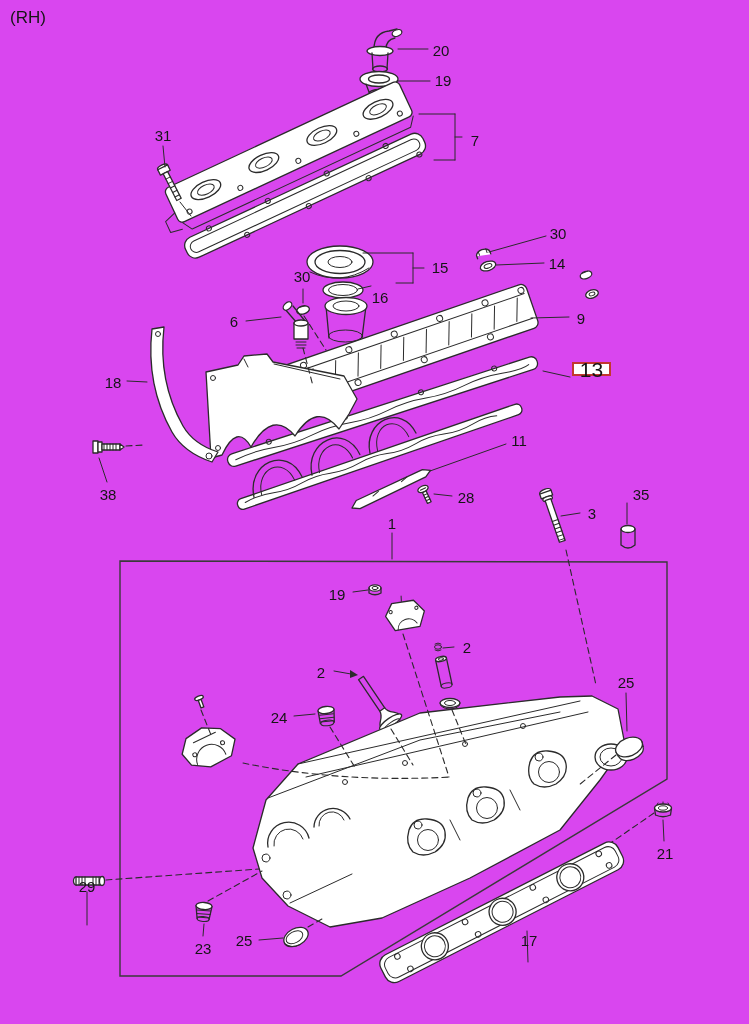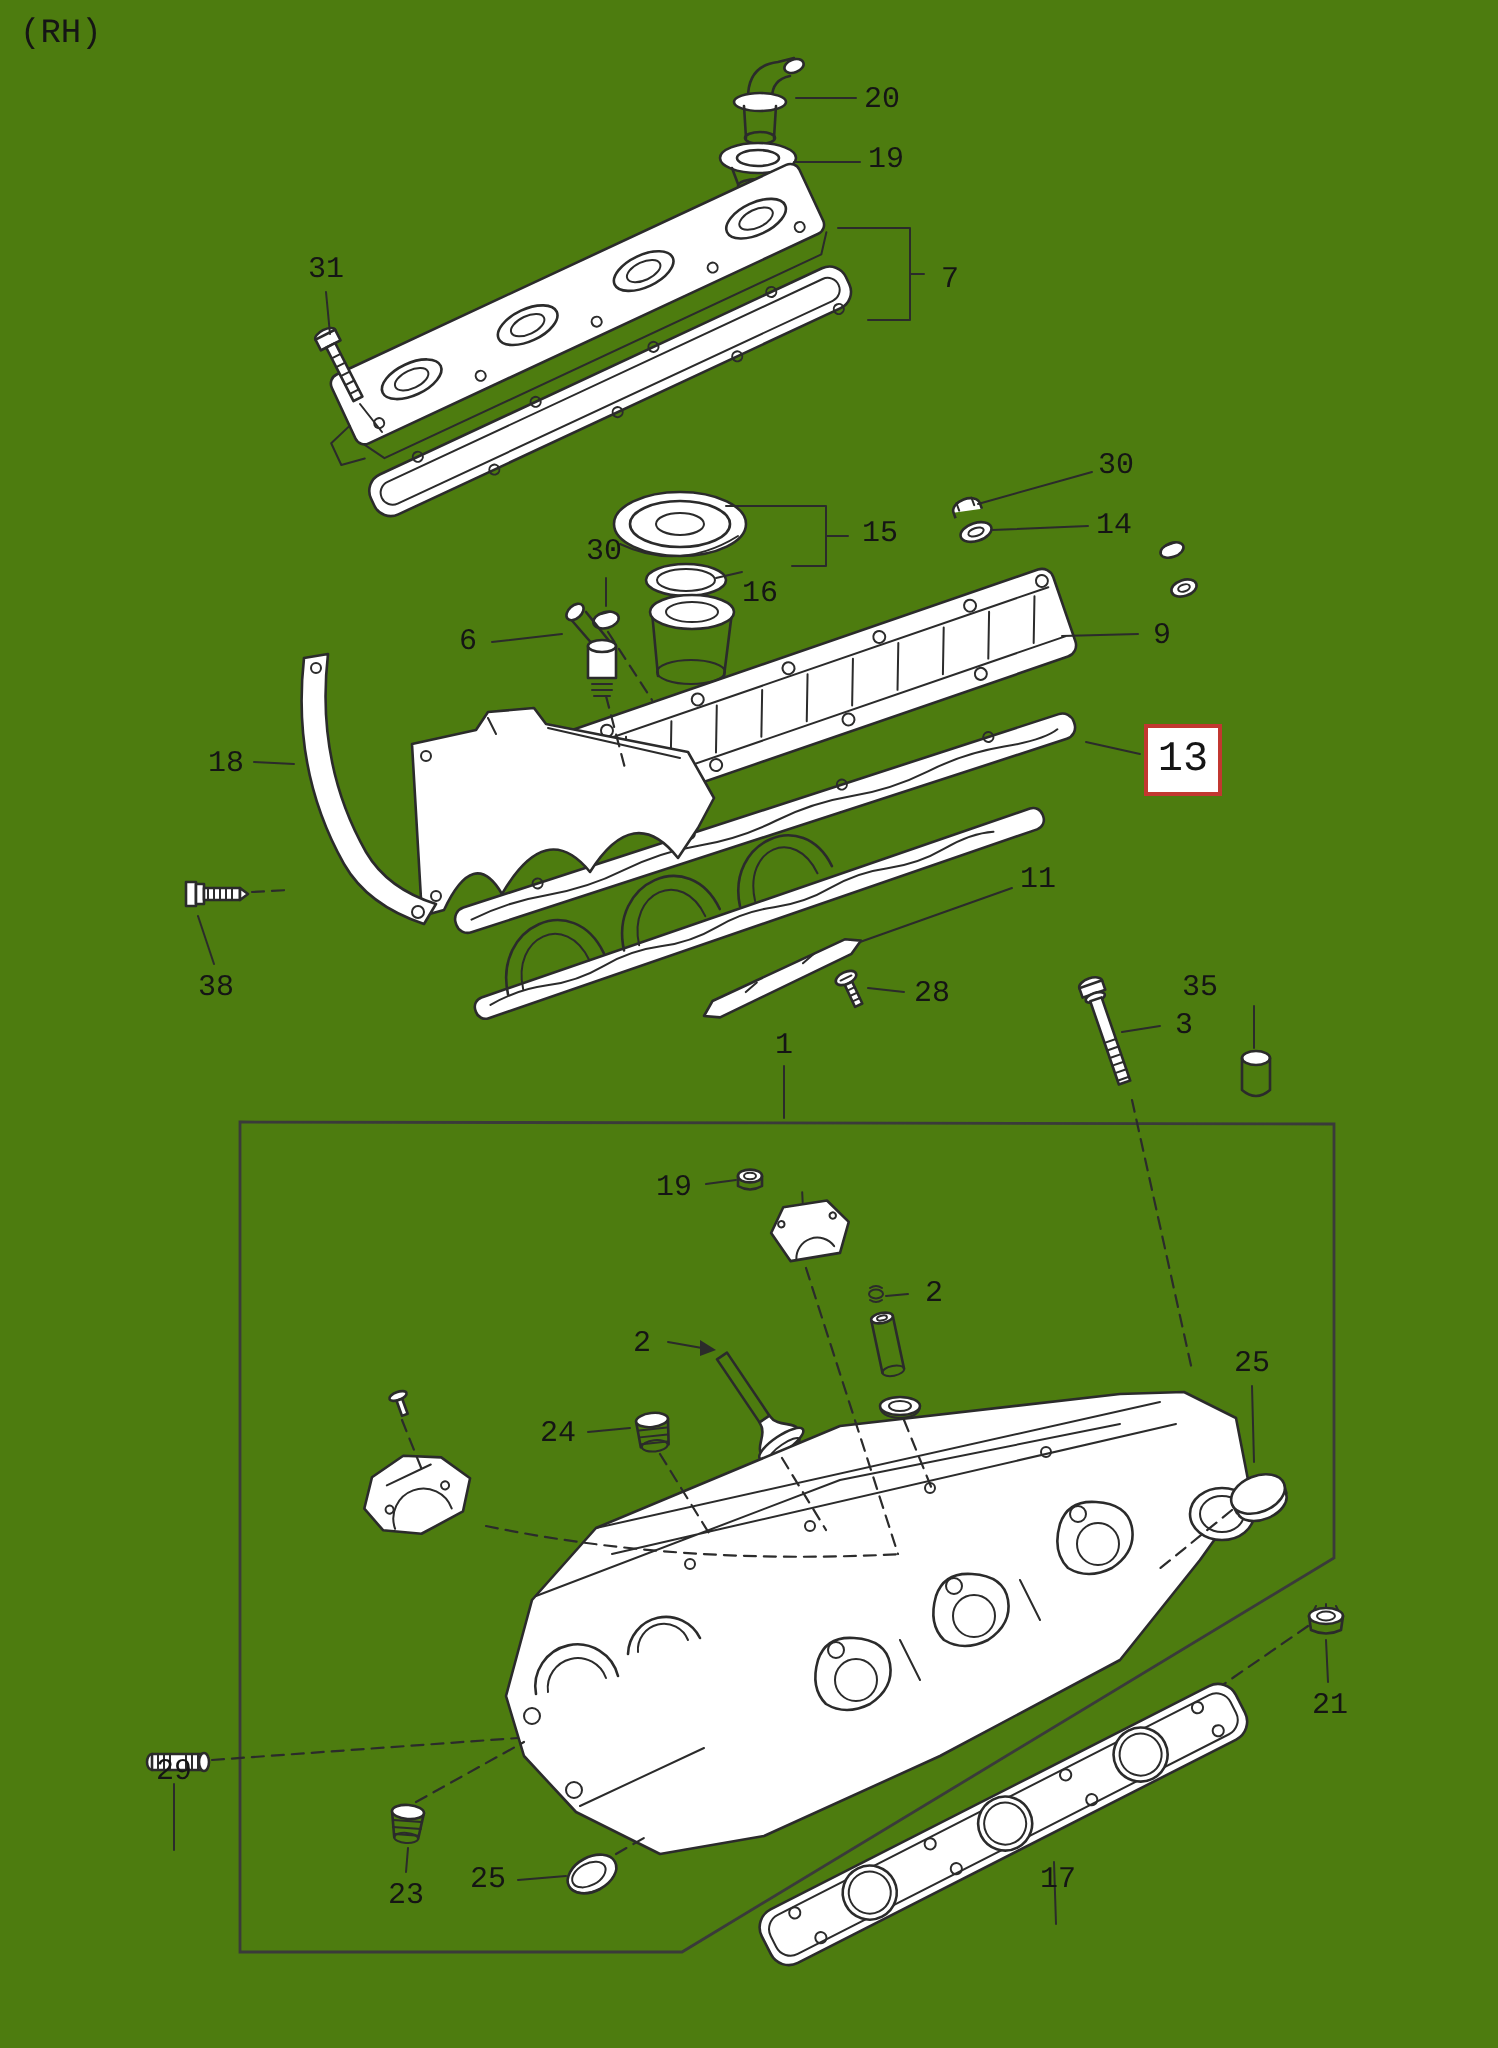--- a/index.html
+++ b/index.html
@@ -1,26 +1,26 @@
 <!DOCTYPE html>
 <html><head>
 <meta charset="utf-8">
 <style>
   html,body{margin:0;padding:0;background:#ffffff;}
-  .stage{position:relative;width:749px;height:1024px;background:#4d7c0f;overflow:hidden;
-         font-family:Liberation Mono, monospace;}
+  .stage{position:relative;width:749px;height:1024px;background:#d946ef;overflow:hidden;
+         font-family:Liberation Sans, sans-serif;}
   .art{position:absolute;left:0;top:0;}
   .ln{fill:none;stroke:#2b2b2b;stroke-width:1.3;stroke-linecap:round;stroke-linejoin:round;}
   .fw{fill:#ffffff;stroke:#2b2b2b;stroke-width:1.3;stroke-linejoin:round;}
   .thin{stroke-width:1;}
   .dash{fill:none;stroke:#2b2b2b;stroke-width:1.1;stroke-dasharray:6 4;stroke-linecap:round;}
   .co{position:absolute;transform:translate(-50%,-50%);font-size:15px;color:#151515;
       white-space:nowrap;line-height:1;}
   .corner{position:absolute;left:10px;top:8px;font-size:17px;color:#151515;}
-  .hlbox{position:absolute;left:572px;top:362px;width:39px;height:36px;
+  .hlbox{position:absolute;left:572px;top:362px;width:39px;height:14px;
          border:2.5px solid #c23730;box-sizing:border-box;display:flex;
          align-items:center;justify-content:center;background:#ffffff;}
   .hlbox span{font-size:21px;color:#151515;line-height:1;}
 </style>
 </head>
 <body>
 
 <div class="stage">
 
 <svg class="art" width="749" height="1024" viewBox="0 0 749 1024">
@@ -420,21 +420,21 @@
 <div class="co" style="left:380px;top:297px">16</div>
 <div class="co" style="left:302px;top:276px">30</div>
 <div class="co" style="left:581px;top:318px">9</div>
 <div class="co" style="left:234px;top:321px">6</div>
 <div class="co" style="left:113px;top:382px">18</div>
 <div class="co" style="left:519px;top:440px">11</div>
 <div class="co" style="left:108px;top:494px">38</div>
 <div class="co" style="left:466px;top:497px">28</div>
 <div class="co" style="left:392px;top:523px">1</div>
 <div class="co" style="left:592px;top:513px">3</div>
-<div class="co" style="left:600px;top:494px">35</div>
+<div class="co" style="left:641px;top:494px">35</div>
 <div class="co" style="left:337px;top:594px">19</div>
 <div class="co" style="left:467px;top:647px">2</div>
 <div class="co" style="left:321px;top:672px">2</div>
 <div class="co" style="left:279px;top:717px">24</div>
 <div class="co" style="left:626px;top:682px">25</div>
 <div class="co" style="left:665px;top:853px">21</div>
 <div class="co" style="left:203px;top:948px">23</div>
 <div class="co" style="left:244px;top:940px">25</div>
 <div class="co" style="left:87px;top:886px">29</div>
 <div class="co" style="left:529px;top:940px">17</div>

